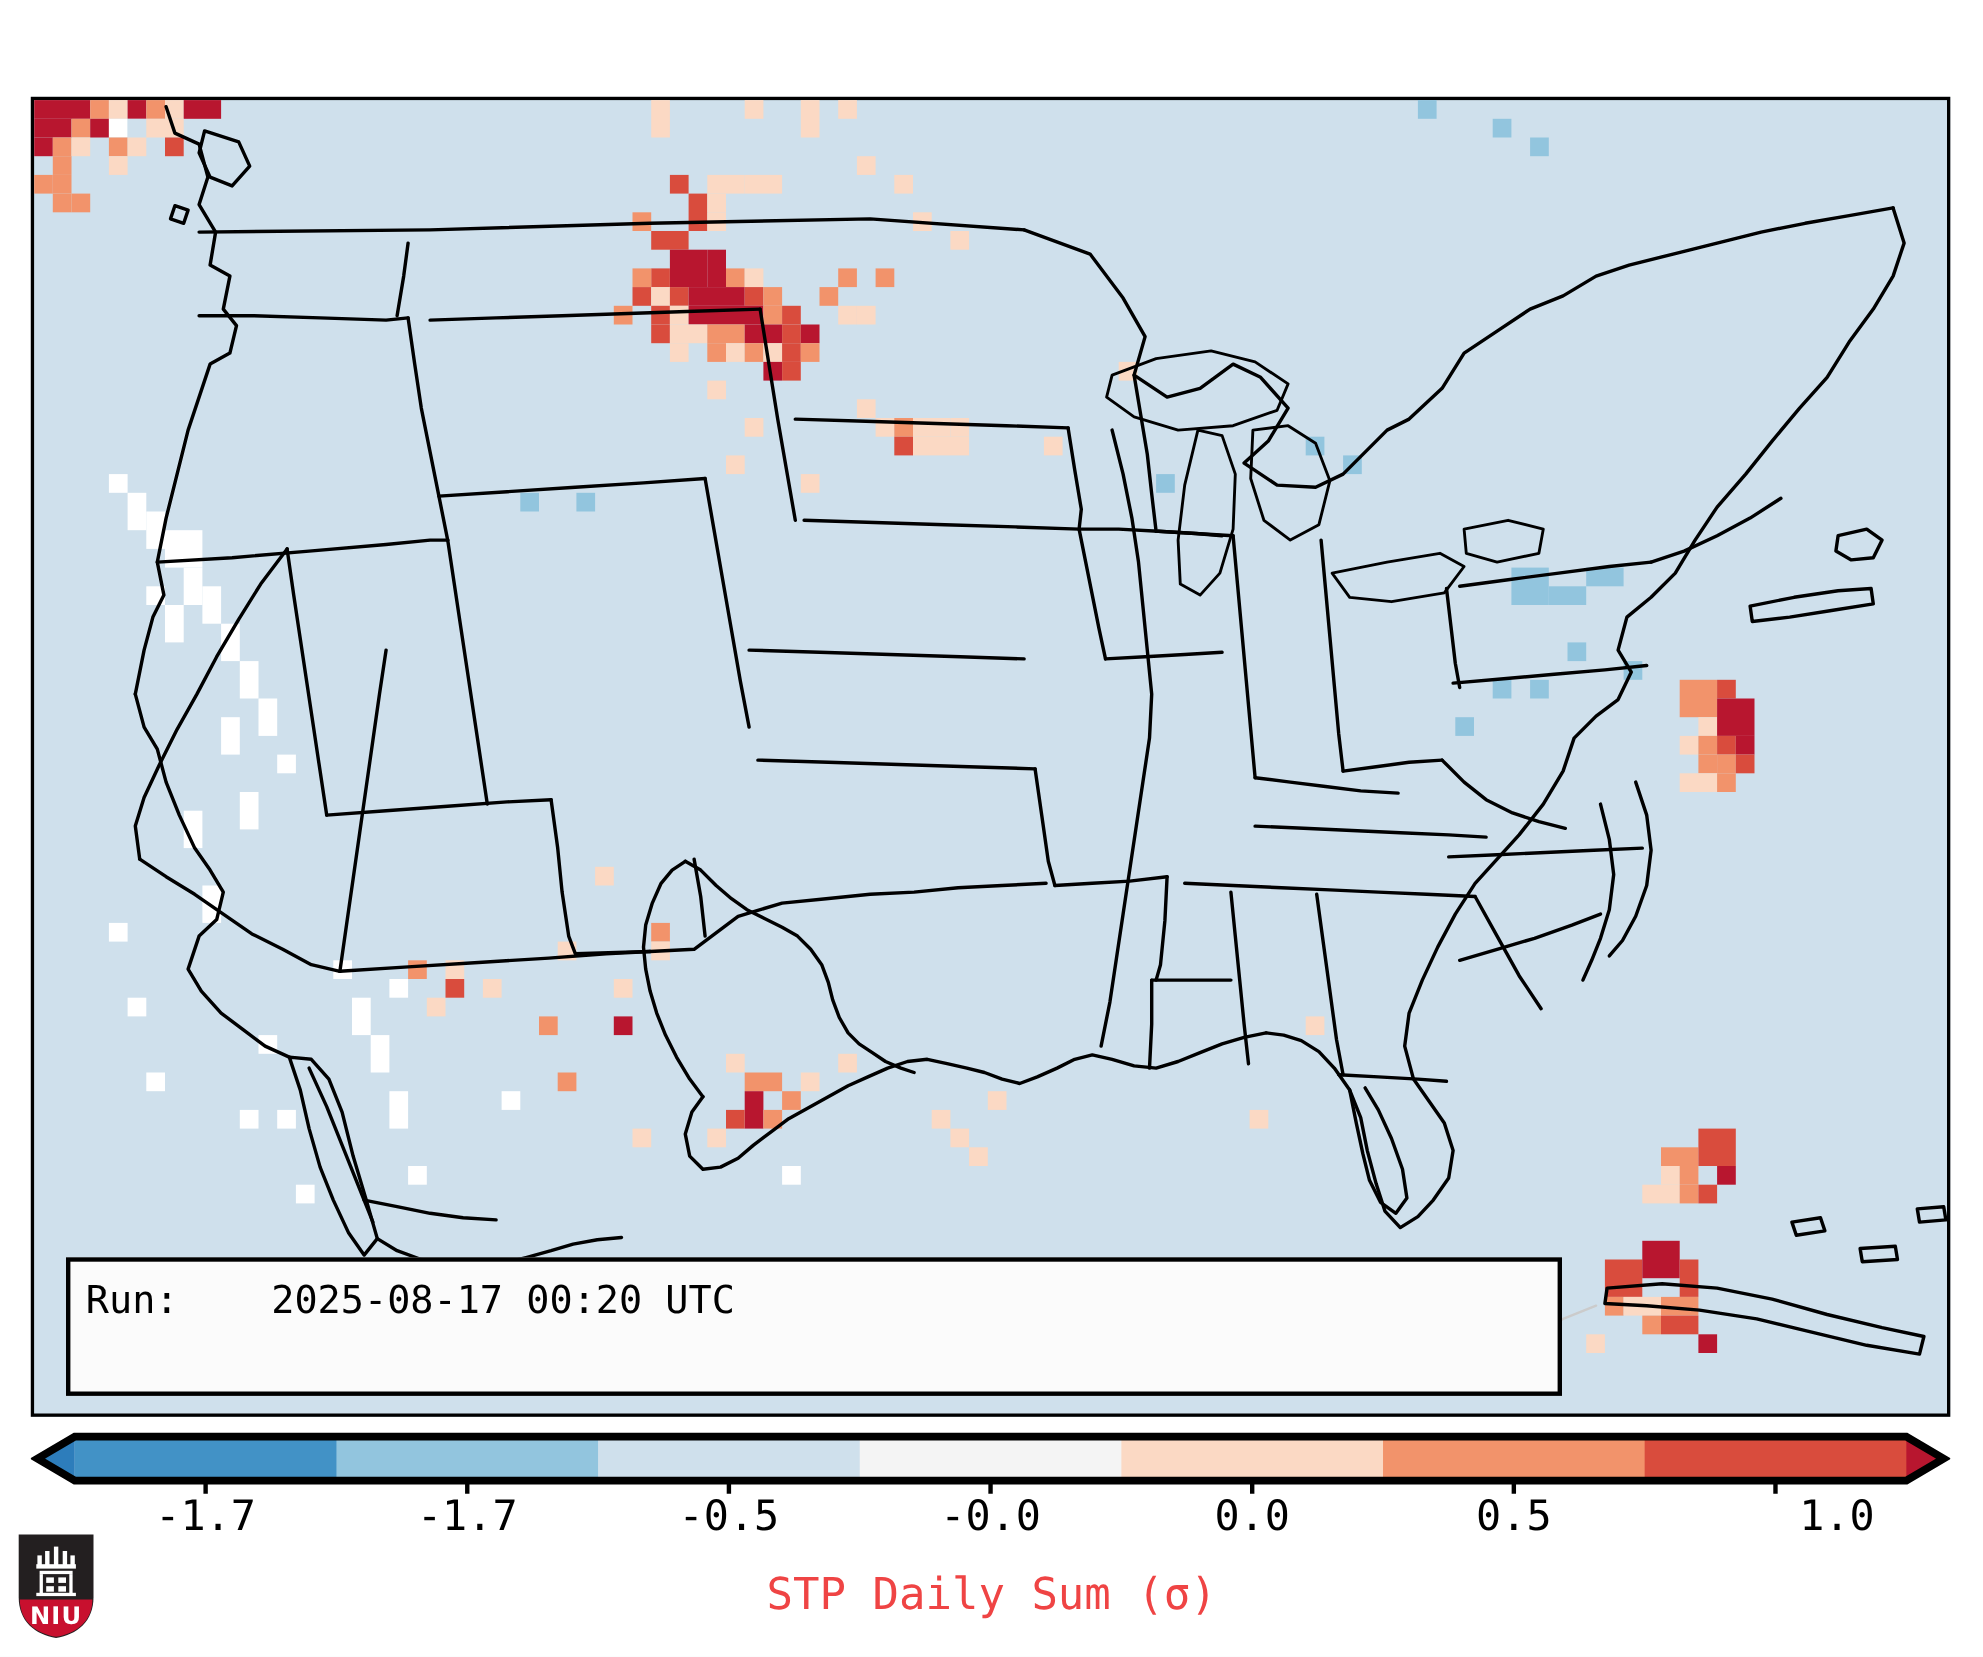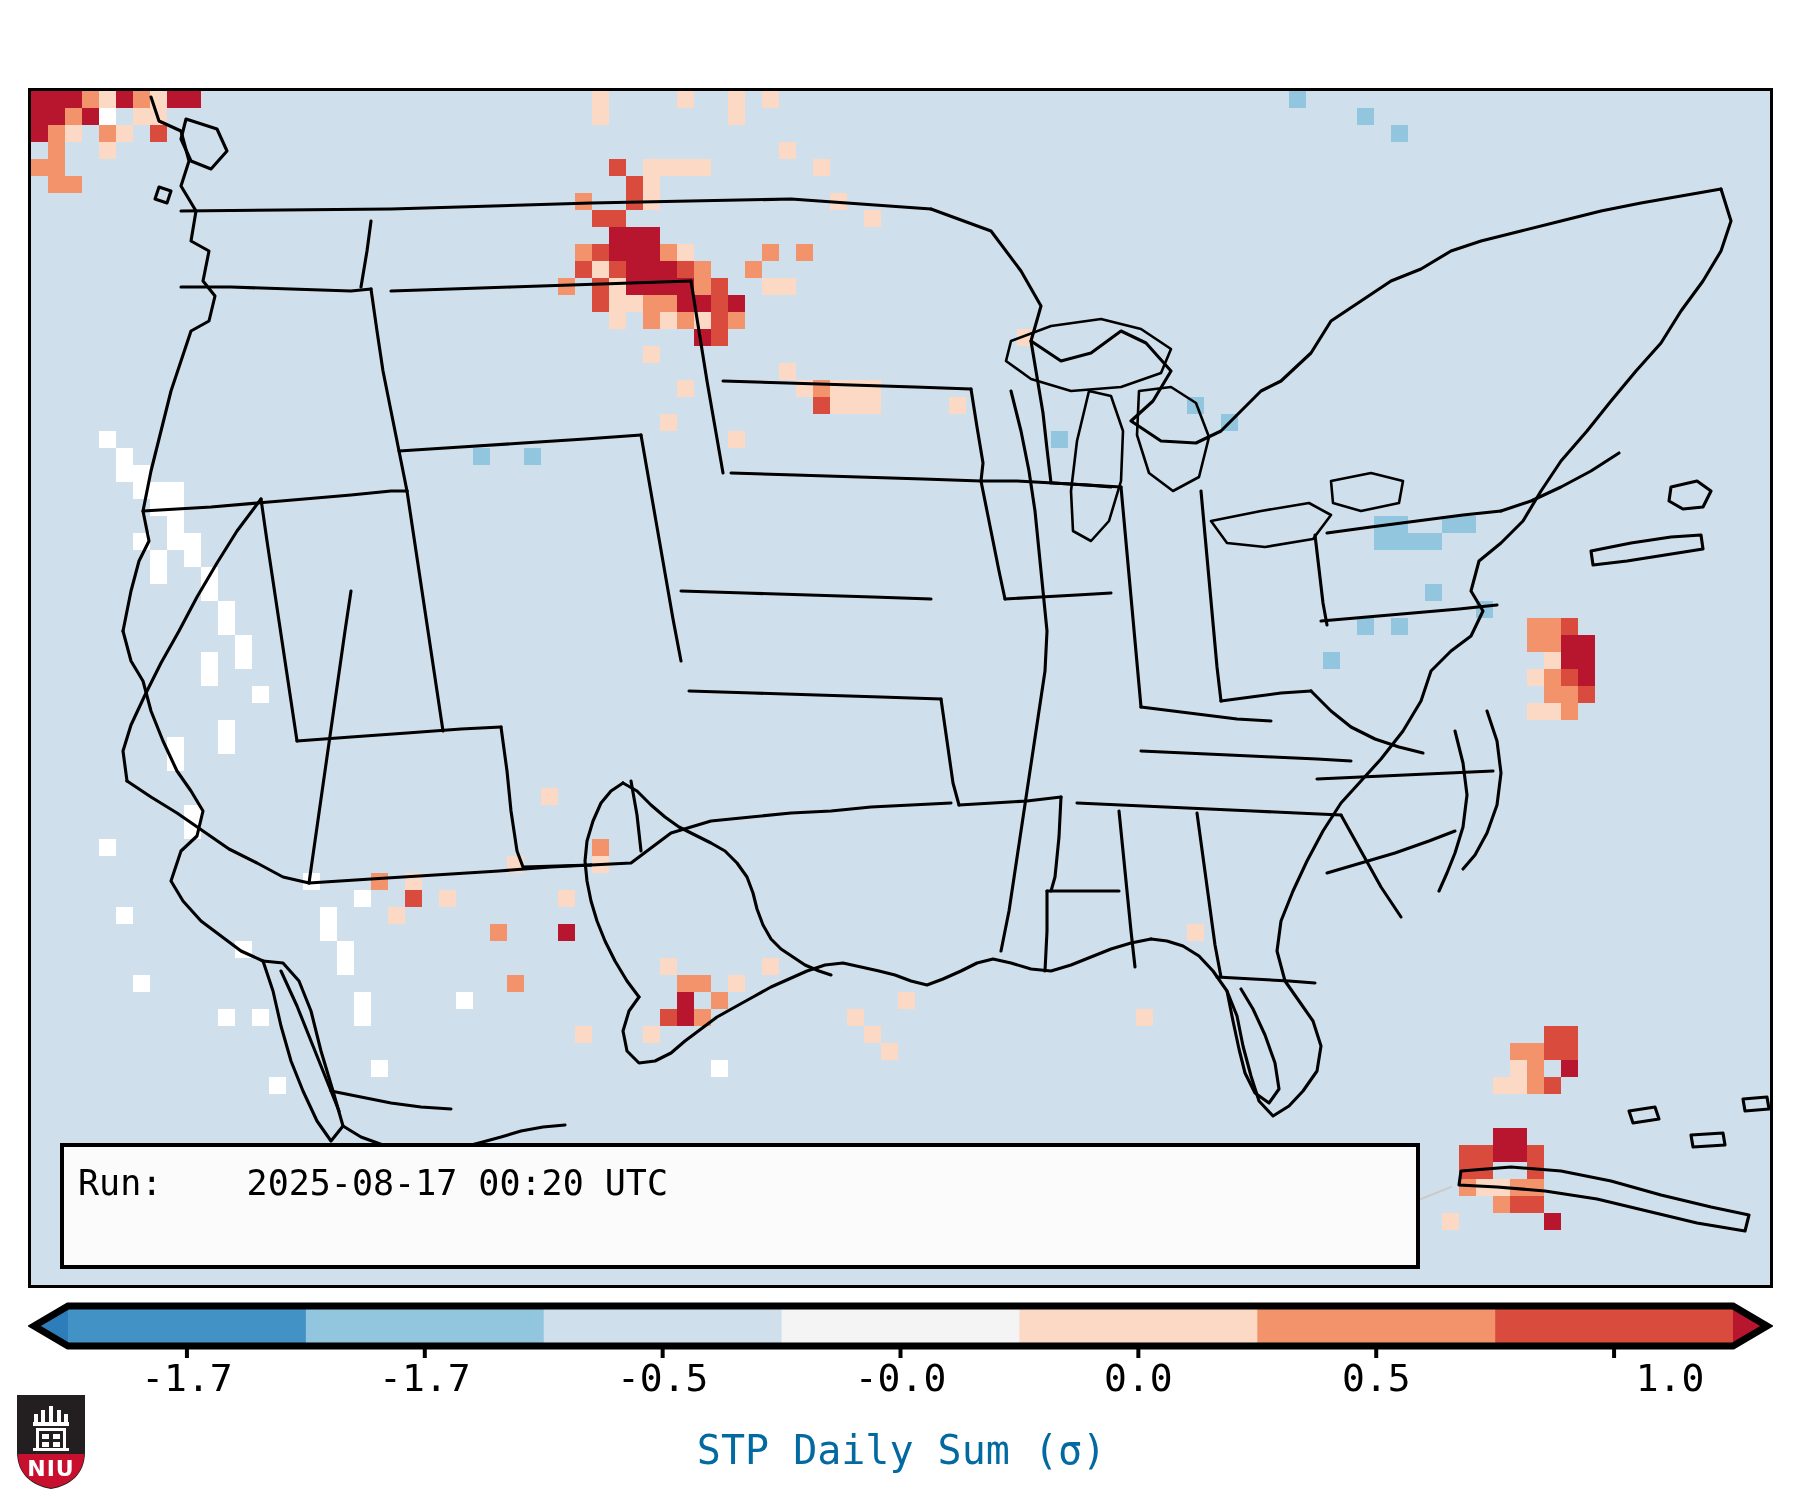--- a/index.html
+++ b/index.html
@@ -34,21 +34,21 @@
   
   #cbwrap{position:absolute;left:28px;top:1300px;width:1745px;height:60px;}
   #cbsvg{position:absolute;left:0;top:0;}
 
   #ticks{position:absolute;left:0;top:1355px;width:1803px;height:60px;}
   .ticklab{position:absolute;top:0;font-size:38px;line-height:46px;color:#000;
            text-align:center;transform:translateX(-50%);white-space:nowrap;
            font-family:"DejaVu Sans Mono","Liberation Mono",monospace;}
 
   #cblabel{position:absolute;left:0;top:1424px;width:1803px;text-align:center;
-           font-size:40px;line-height:52px;color:#0369a1;
+           font-size:40px;line-height:52px;color:#ef4444;
            font-family:"DejaVu Sans Mono","Liberation Mono",monospace;}
 
   
   #logo{position:absolute;left:14px;top:1392px;width:74px;height:100px;}
 </style>
 </head>
 <body>
 
 <div id="fig">
 

